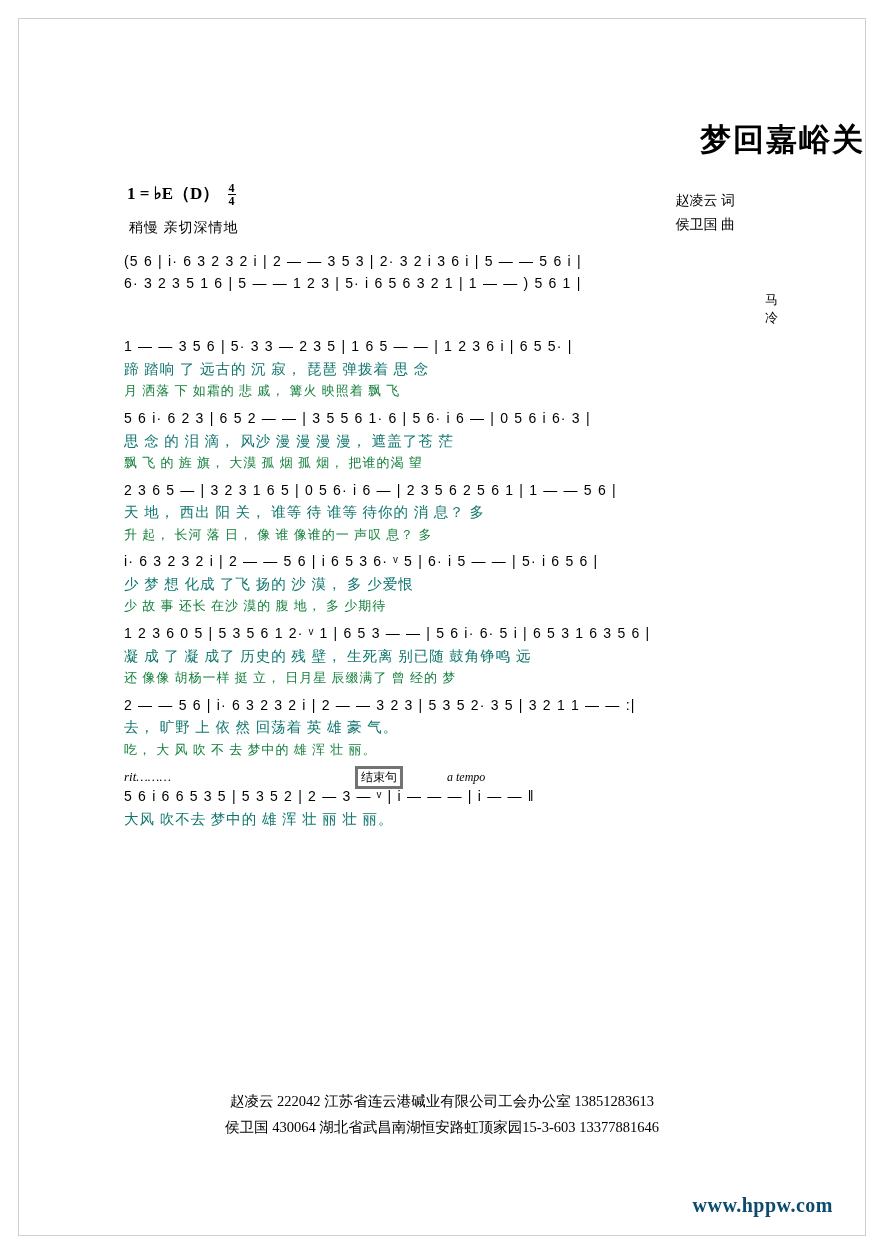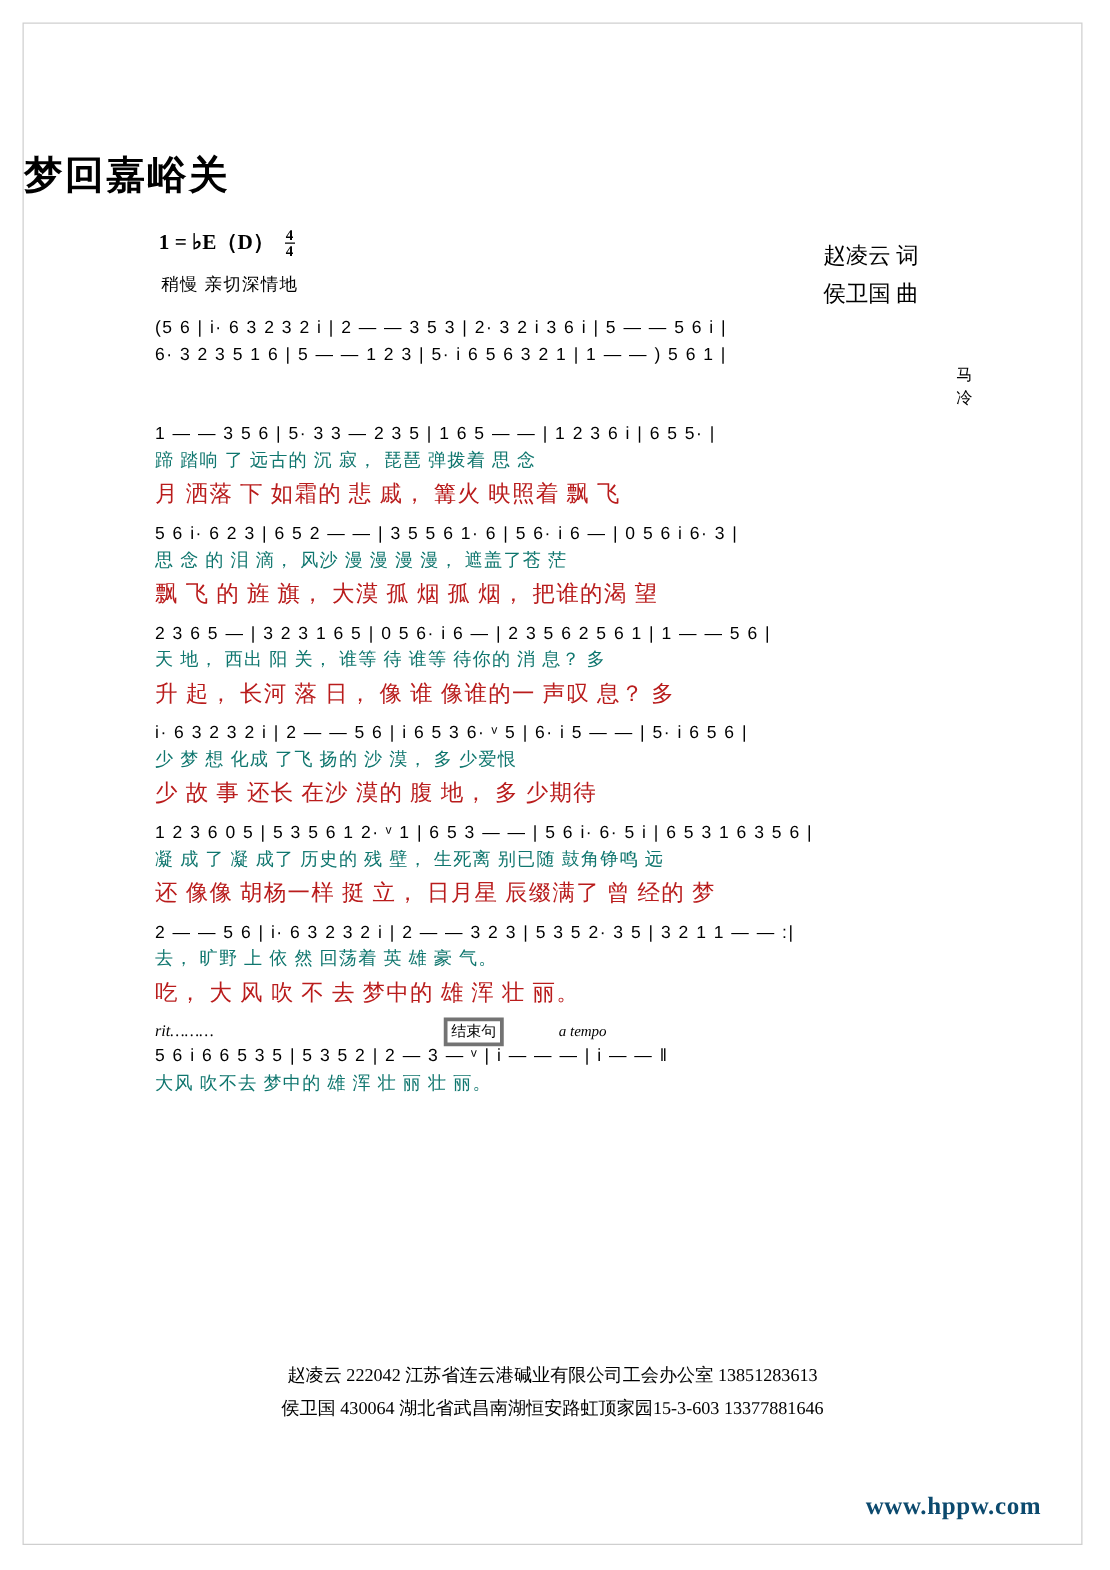--- a/index.html
+++ b/index.html
@@ -14,21 +14,21 @@
     position:absolute;
     left:18px;top:18px;
     width:848px;height:1218px;
     border:1px solid #cfcfcf;
     background:#fff;
     box-sizing:border-box;
   }
   .title{
     position:absolute;
     top:100px;left:0;width:100%;
-    text-align:left;
+    text-align:right;
     font-size:31px;
     font-weight:bold;
     letter-spacing:2px;
     font-family:"Liberation Serif", serif;
   }
   .keysig{
     position:absolute;
     left:108px;top:163px;
     font-size:17px;
     font-family:"Liberation Serif", serif;
@@ -49,21 +49,21 @@
   .frac .den{display:block;padding:0 1px;}
   .tempo{
     position:absolute;
     left:110px;top:200px;
     font-size:14px;
     letter-spacing:1px;
   }
   .credits{
     position:absolute;
     right:130px;top:170px;
-    font-size:18px;
+    font-size:14px;
     line-height:1.7;
     text-align:left;
     margin-left:44px;
   }
   .staff-area{
     position:absolute;
     left:105px;top:232px;
     width:660px;
   }
   .notes{
@@ -74,25 +74,25 @@
     font-family:Liberation Sans, sans-serif;
   }
   .lyr{
     font-size:14.5px;
     white-space:nowrap;
     letter-spacing:1px;
     line-height:1.6;
     color:#0f766e;
   }
   .lyr2{
-    font-size:18px;
+    font-size:13px;
     white-space:nowrap;
     letter-spacing:1px;
     line-height:1.6;
-    color:#b91c1c;
+    color:#15803d;
   }
   .sys{margin-bottom:6px;}
   .footer{
     position:absolute;
     left:0;width:100%;
     bottom:95px;
     text-align:center;
     font-size:14.5px;
     line-height:1.8;
     font-family:"Liberation Serif", serif;

